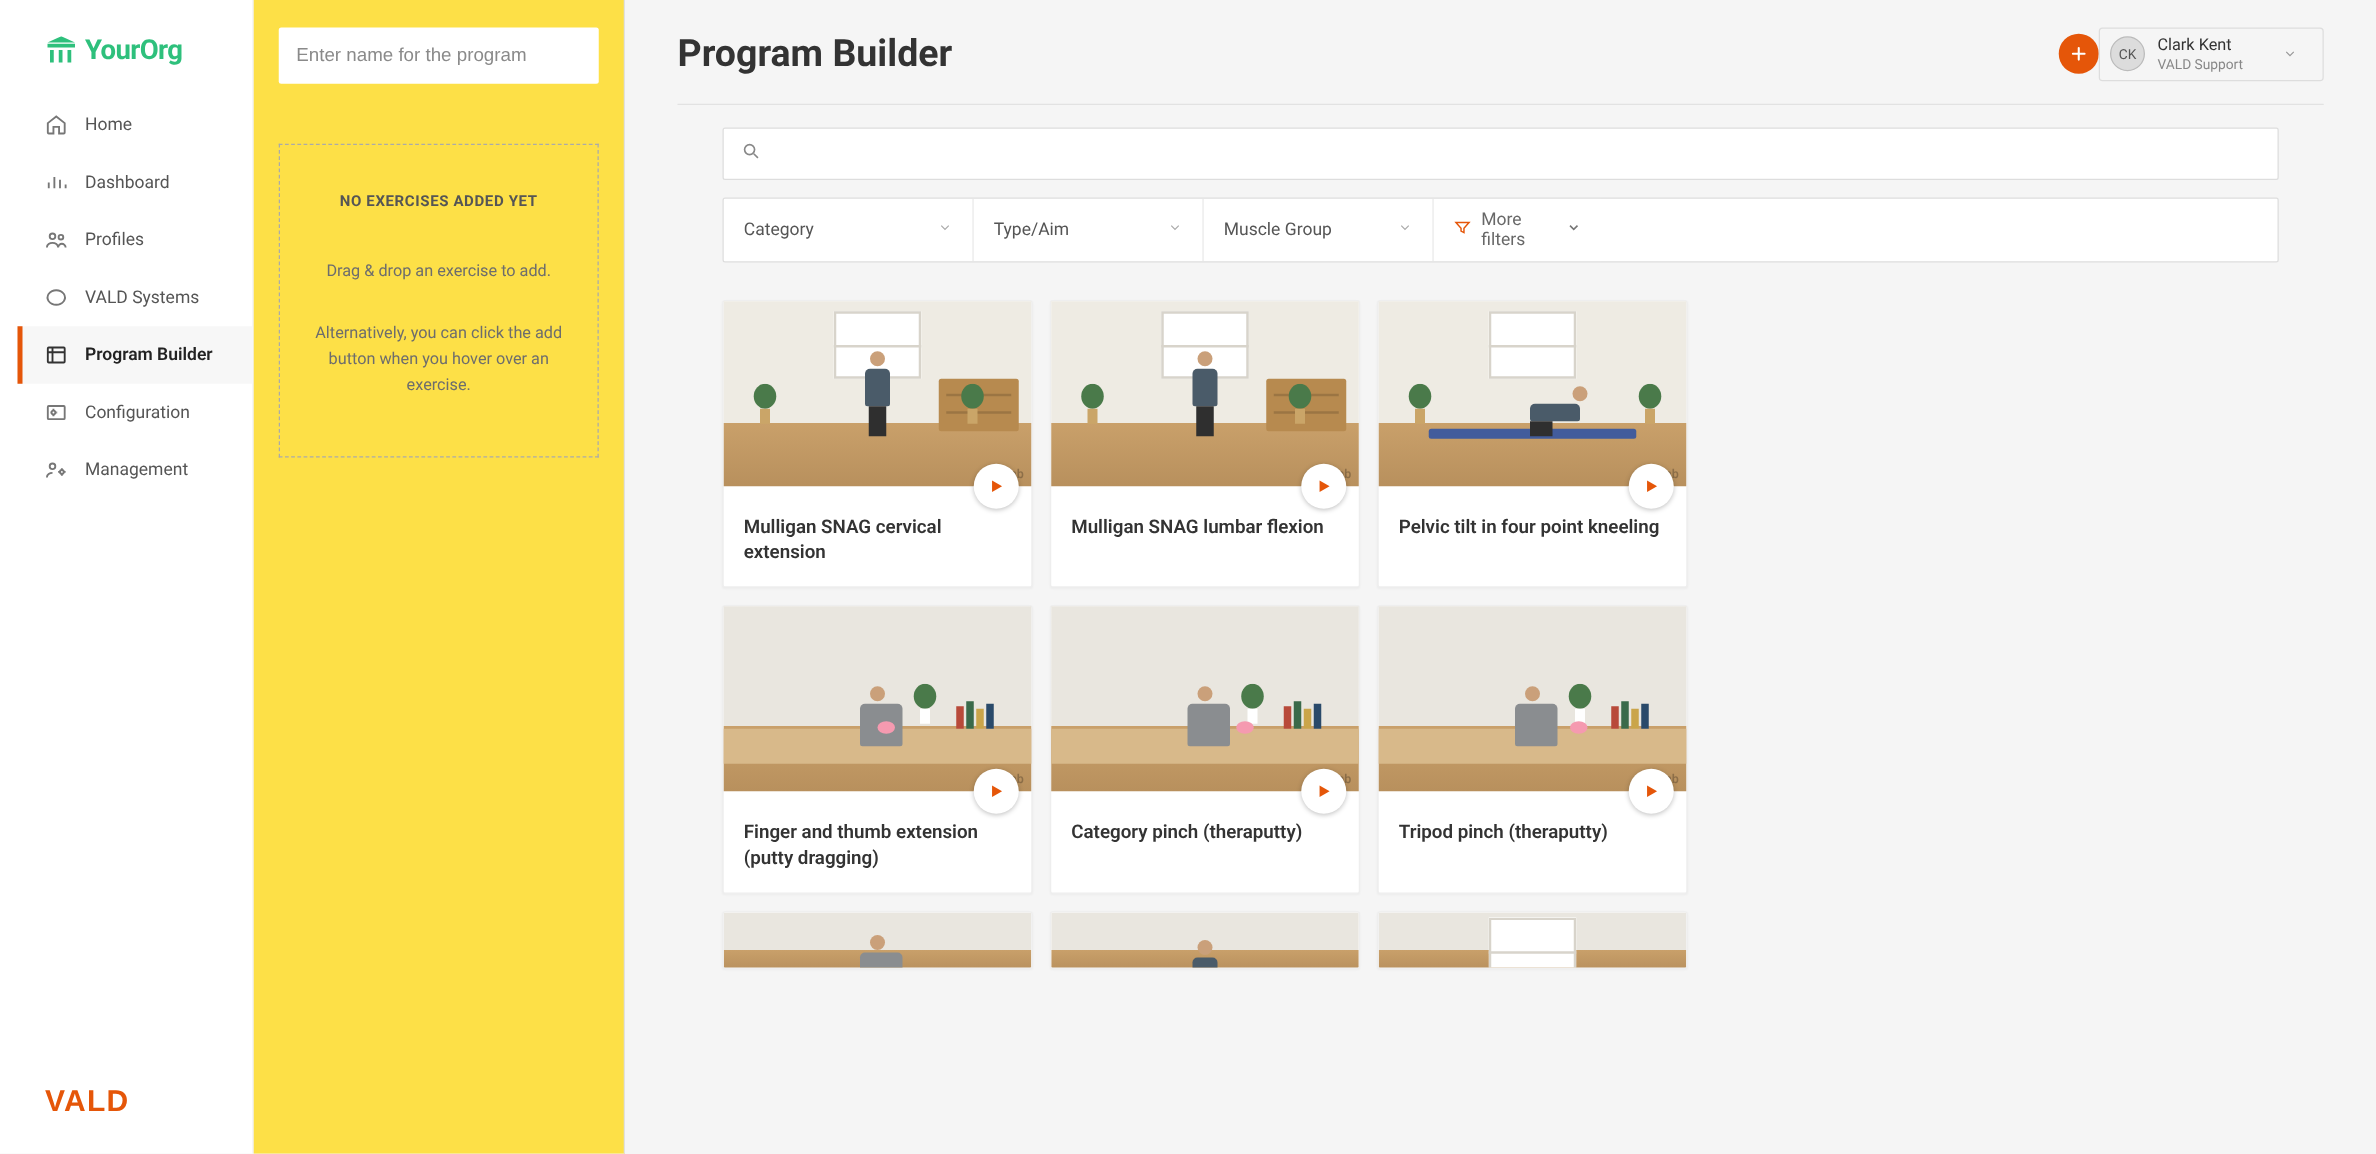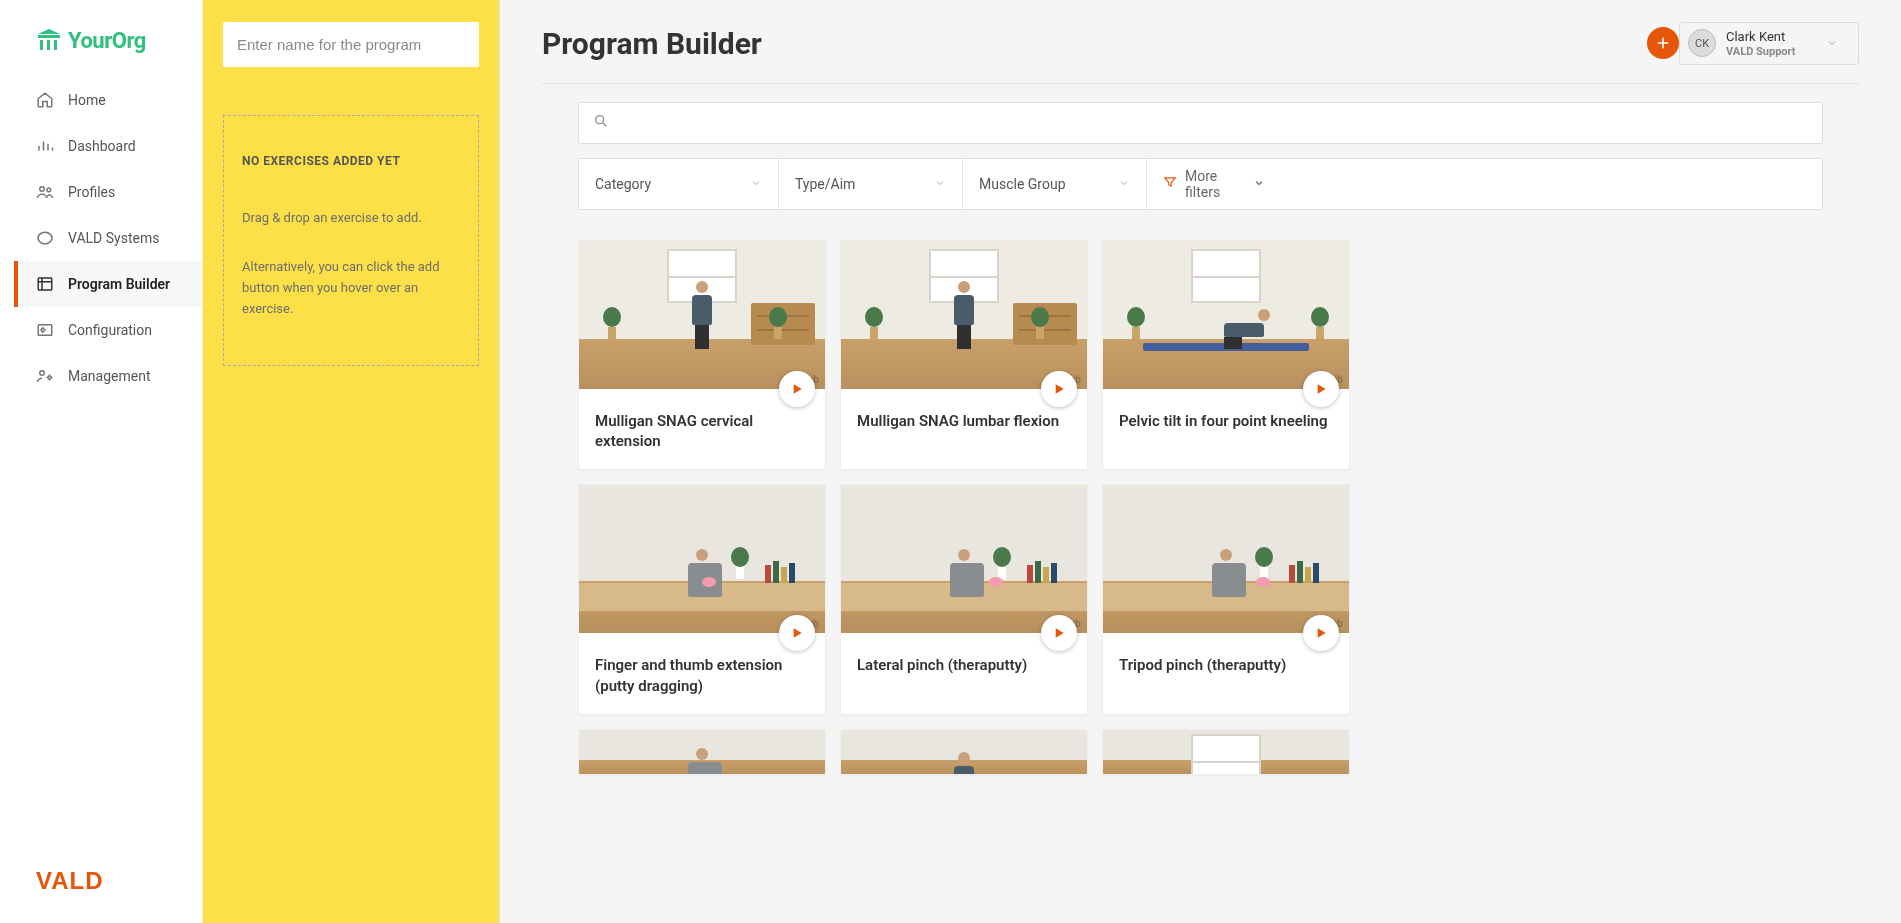--- a/index.html
+++ b/index.html
@@ -56,21 +56,21 @@
     background: #fff;
     padding: 14px 14px;
     font-size: 15px; color: #333;
     border-radius: 2px;
   }
   .program-name-input::placeholder { color: #8a8a8a; }
   .dropzone {
     margin-top: 48px;
     border: 1px dashed #aaa;
     padding: 38px 18px 46px;
-    text-align: left;
+    text-align: center;
     color: #6d6d6d;
   }
   .dropzone-title { font-size: 12px; font-weight: 700; letter-spacing: 0.5px; color: #555; }
   .dropzone-sub { font-size: 13px; margin-top: 42px; color: #6d6d6d; }
   .dropzone-sub2 { font-size: 13px; margin-top: 32px; color: #6d6d6d; line-height: 1.6; }
 
   
   .main { flex: 1; display: flex; flex-direction: column; min-width: 0; }
   .topbar {
     display: flex; align-items: center; justify-content: space-between;
@@ -93,21 +93,21 @@
     min-width: 180px;
   }
   .avatar {
     width: 28px; height: 28px; border-radius: 50%;
     background: #dcdcdc; border: 1px solid #bbb;
     display: flex; align-items: center; justify-content: center;
     font-size: 11px; color: #555;
   }
   .user-info { display: flex; flex-direction: column; line-height: 1.2; }
   .user-name { font-size: 13px; color: #333; }
-  .user-role { font-size: 11px; color: #888; font-weight: bold; }
+  .user-role { font-size: 11px; color: #888; }
   .chev { margin-left: auto; color: #999; }
 
   .divider { height: 1px; background: #e2e2e2; margin: 18px 42px 0 42px; }
 
   .content-scroll { flex:1; overflow-y: auto; overflow-x: hidden; padding: 0 42px 40px 42px; position: relative; }
 
   .filters-wrap { padding: 18px 36px 0 36px; }
 
   .search-bar {
     display: flex; align-items: center; gap: 10px;
@@ -520,21 +520,21 @@
                 <div class="torso" style="width:34px;height:34px;"></div>
               </div>
             <div class="putty" style="left:60%;"></div>
             <div class="watermark">ehab</div>
             <div class="play-btn">
                 <svg width="16" height="16" viewBox="0 0 24 24">
                   <path d="M7 5v14l12-7z"></path>
                 </svg>
               </div>
           </div>
-          <div class="card-title">Lateral pinch (theraputty)</div>
+          <div class="card-title">Category pinch (theraputty)</div>
         </div>
 
         <div class="card">
           <div class="thumb">
             <div class="books">
                 <span></span>
                 <span></span>
                 <span></span>
                 <span></span>
               </div>

